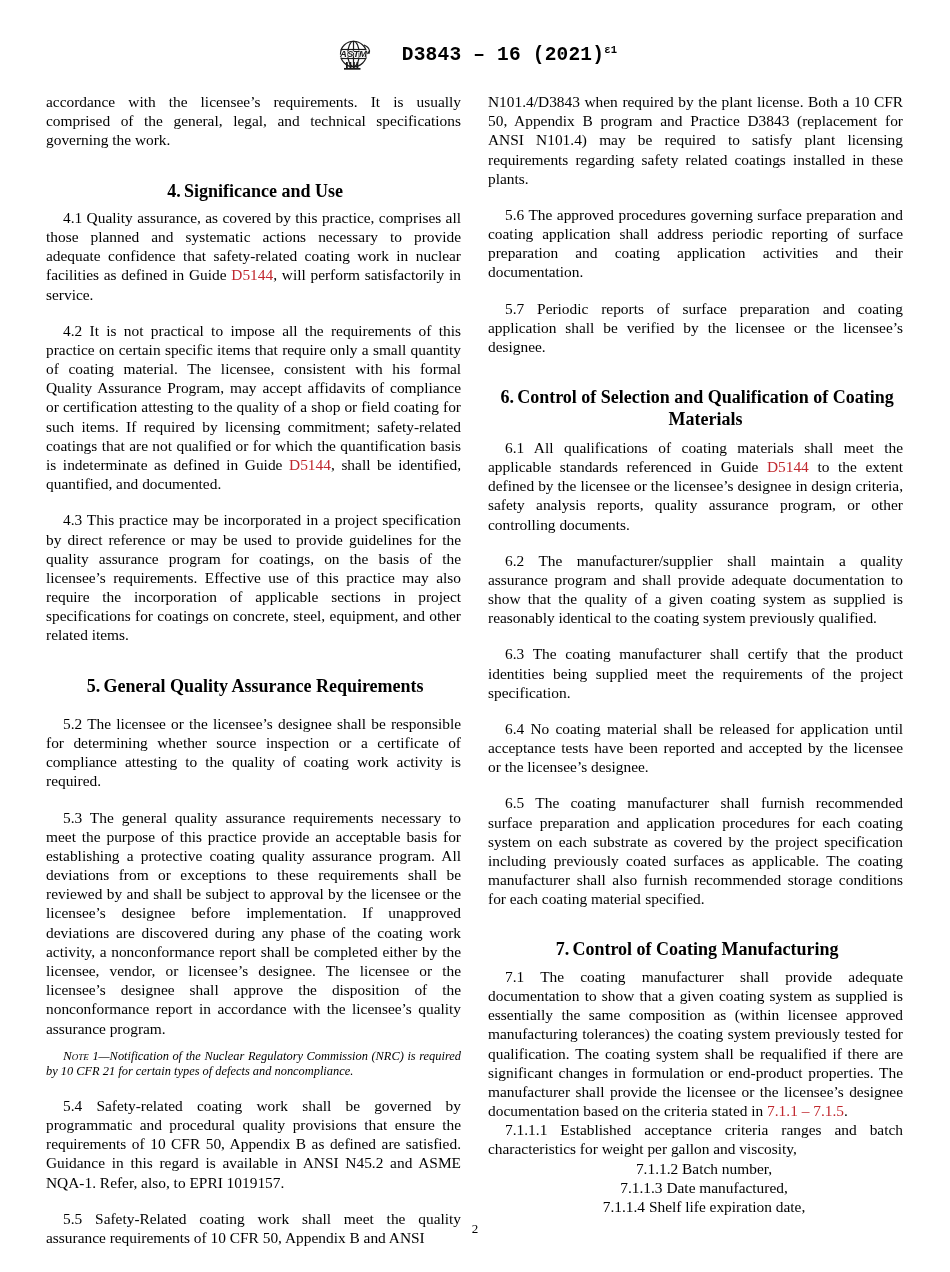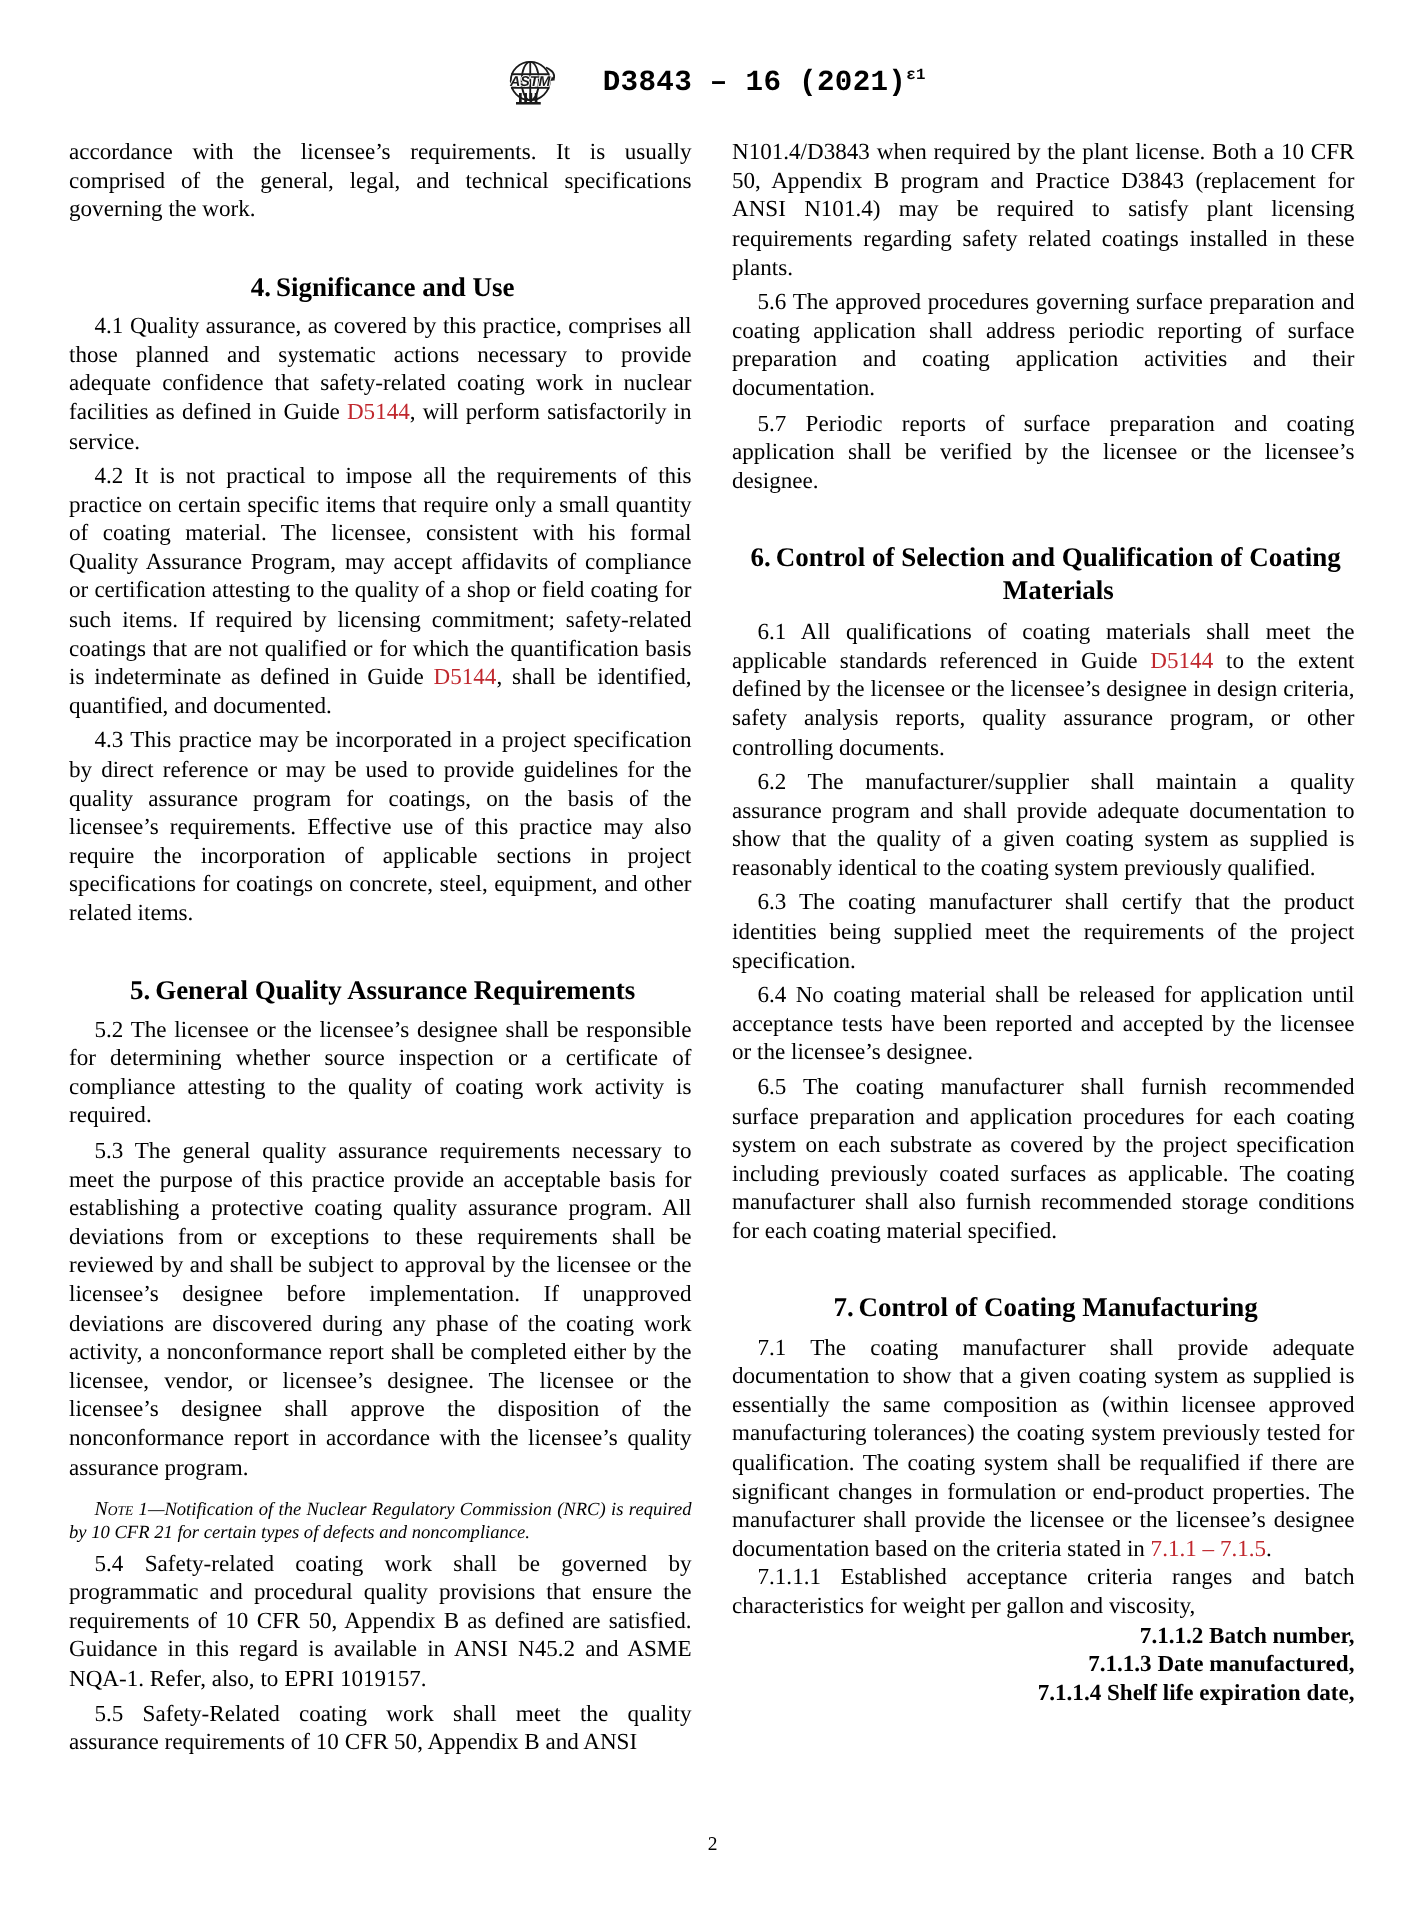--- a/index.html
+++ b/index.html
@@ -70,21 +70,21 @@
     hyphens: none;
   }
 
   
   .para {
     margin: 0 0 0 0;
     text-indent: 17px;
     text-align: justify;
   }
   .para.spaced {
-    margin-top: 4px;
+    margin-top: 17px;
   }
   .para.noindent {
     text-indent: 0;
   }
   .sec-head {
     font-weight: bold;
     font-size: 18px;
     margin: 30px 0 6px 0;
     text-align: center;
     text-indent: 0;
@@ -110,23 +110,22 @@
     font-variant: small-caps;
     font-size: 13.2px;
   }
   .red {
     color: #c0272d;
   }
 
   
   .subitem {
     text-indent: 17px;
-    text-align: right;
+    text-align: center;
     margin: 0;
-    font-weight: bold;
   }
 
   
   .page-number {
     position: absolute;
     top: 1221px;
     left: 0;
     width: 950px;
     text-align: center;
     font-size: 13px;

